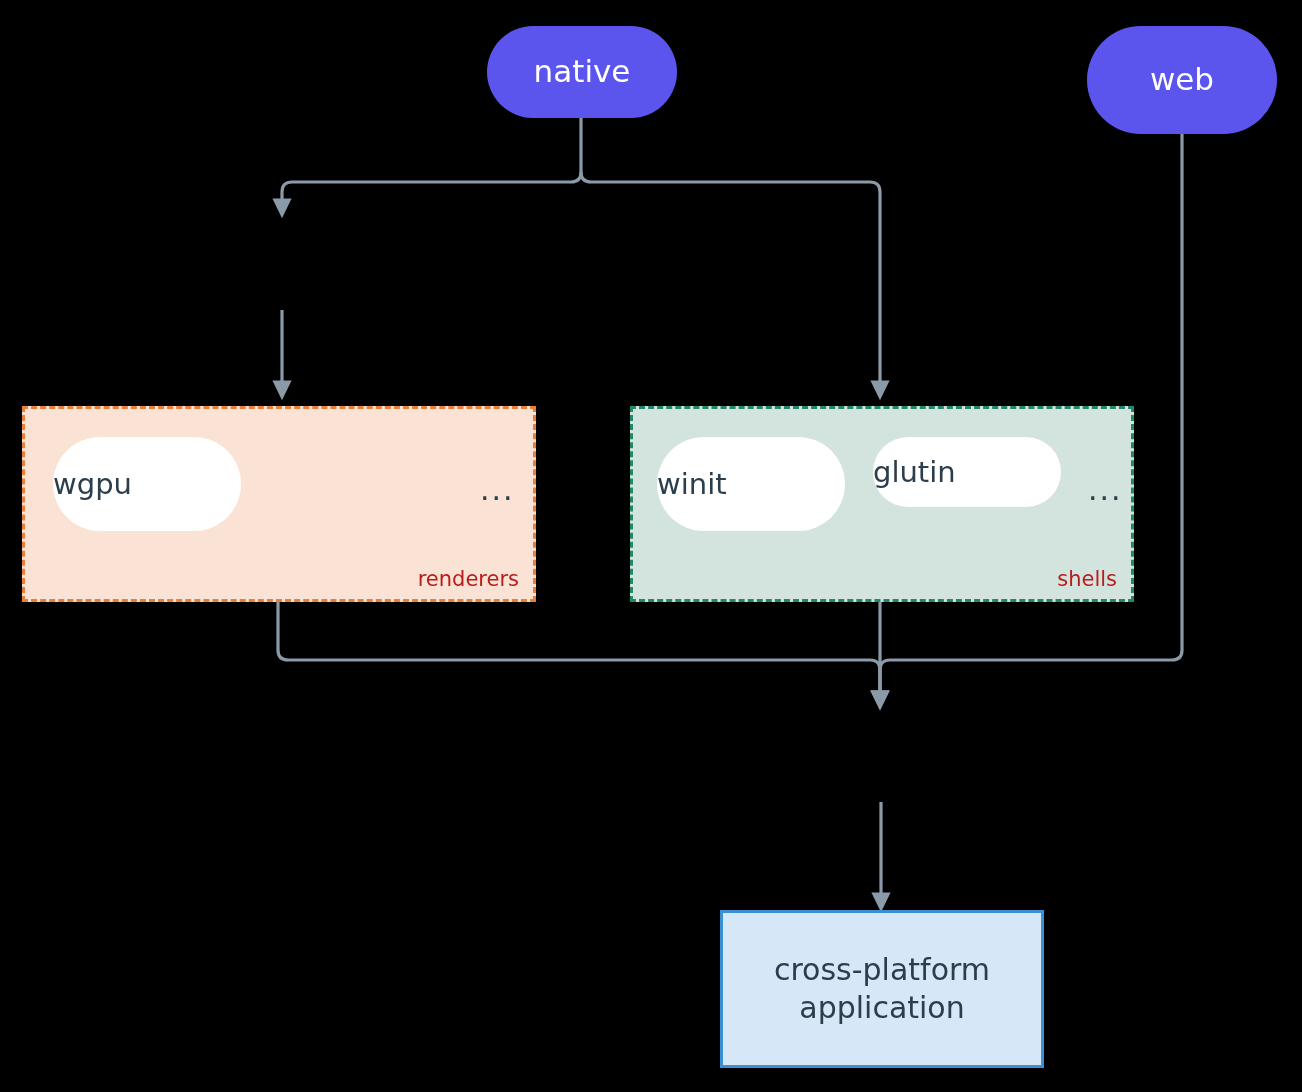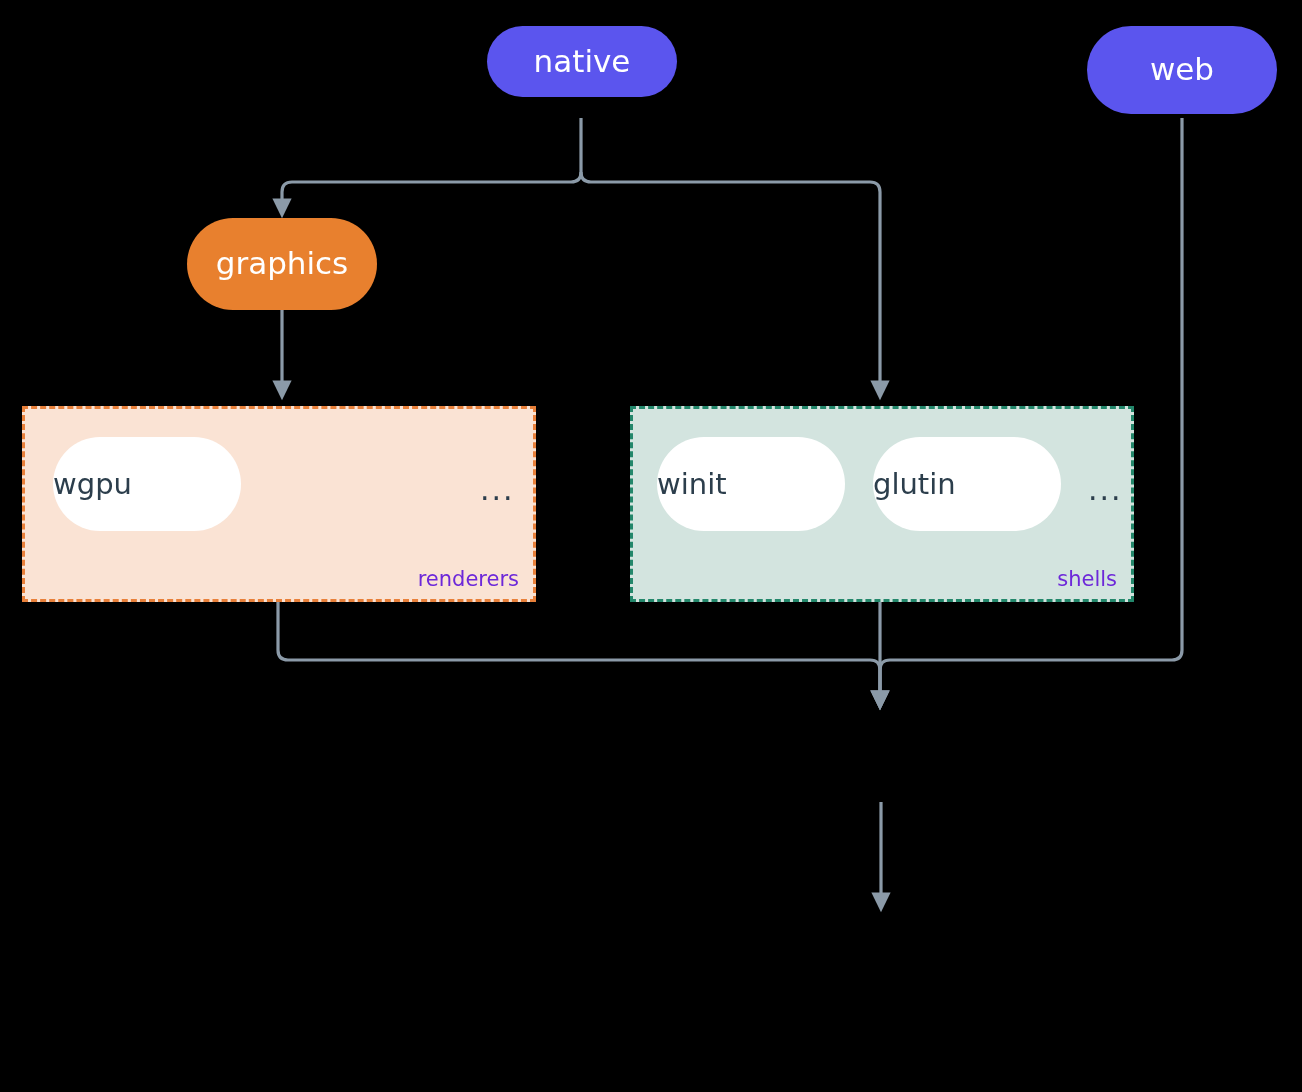--- a/index.html
+++ b/index.html
@@ -68,21 +68,21 @@
   }
   .group-shells {
     background: #D3E4DF;
     border: 3px dashed #23876B;
   }
   .group-label {
     position: absolute;
     right: 14px;
     bottom: 8px;
     font-size: 21px;
-    color: #6d28d9;
+    color: #b91c1c;
     margin-top: 42px;
   }
   .pill {
     position: absolute;
     box-sizing: border-box;
     background: #ffffff;
     border-radius: 999px;
     display: flex;
     align-items: center;
     justify-content: flex-start;
@@ -120,46 +120,47 @@
       <path d="M278,602 L278,650 Q278,660 288,660 L870,660 Q880,660 880,670 L880,700" marker-end="url(#arrowhead)"></path>
 
       <path d="M880,602 L880,700" marker-end="url(#arrowhead)"></path>
 
       <path d="M1182,118 L1182,650 Q1182,660 1172,660 L890,660 Q880,660 880,670 L880,700" marker-end="url(#arrowhead)"></path>
 
       <path d="M881,802 L881,902" marker-end="url(#arrowhead)"></path>
     </g>
   </svg>
 
-  <div class="node stadium node-native" style="left:487px; top:26px; width:190px; height:71px;">
+  <div class="node stadium node-native" style="left:487px; top:26px; width:190px; height:92px;">
     <span>native</span>
   </div>
 
-  <div class="node stadium node-web" style="left:1087px; top:26px; width:190px; height:88px;">
+  <div class="node stadium node-web" style="left:1087px; top:26px; width:190px; height:108px;">
     <span>web</span>
   </div>
 
-  <div class="node stadium node-graphics" style="left:187px; top:218px; width:190px; height:92px;">
-    <span>graphics</span>
-  </div>
 
   <div class="group group-renderers" style="left:22px; top:406px; width:514px; height:196px;">
     <div class="pill" style="left:28px; top:28px; width:188px; height:94px;">
       <span>wgpu</span>
     </div>
     <span class="ellipsis" style="left:455px; top:66px;">...</span>
     <span class="group-label">renderers</span>
   </div>
 
   <div class="group group-shells" style="left:630px; top:406px; width:504px; height:196px;">
     <div class="pill" style="left:24px; top:28px; width:188px; height:94px;">
       <span>winit</span>
     </div>
-    <div class="pill" style="left:240px; top:28px; width:188px; height:94px;">
+    <div class="pill" style="left:240px; top:28px; width:188px; height:70px;">
       <span>glutin</span>
     </div>
     <span class="ellipsis" style="left:455px; top:66px;">...</span>
     <span class="group-label">shells</span>
   </div>
 
 
+  <div class="node node-app" style="left:720px; top:910px; width:324px; height:158px; flex-direction:column;">
+    <span>cross-platform</span>
+    <span>application</span>
+  </div>
 
 </div>
 
 </body></html>

